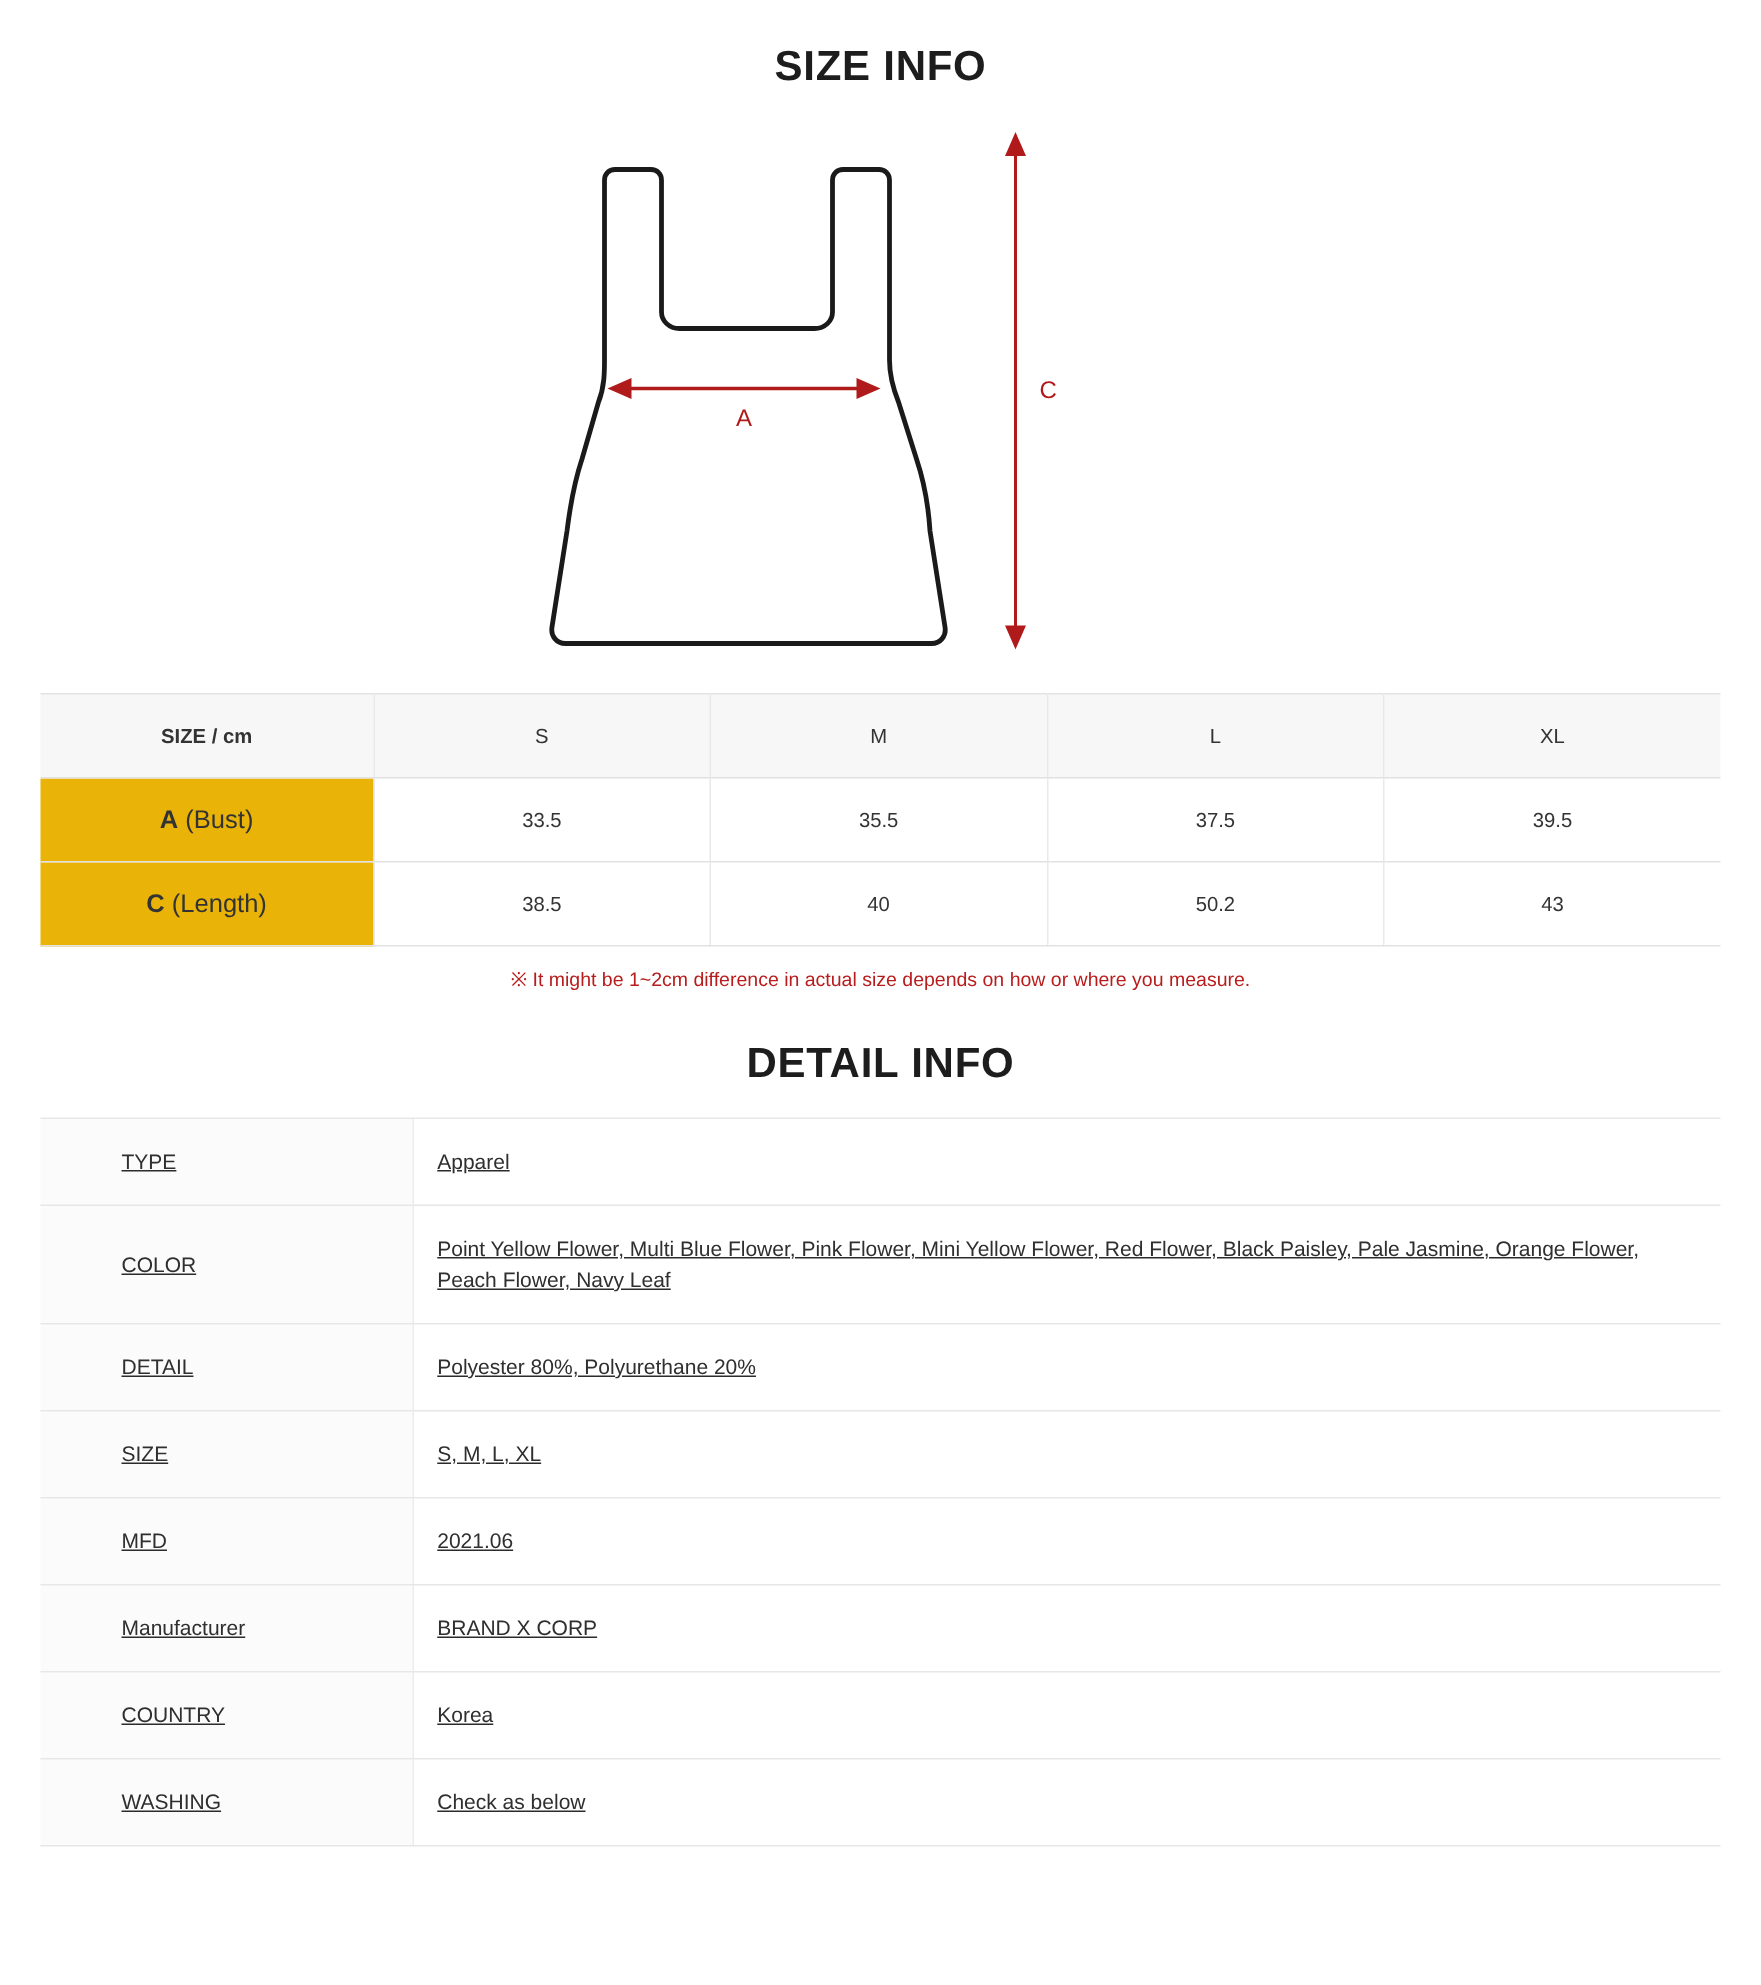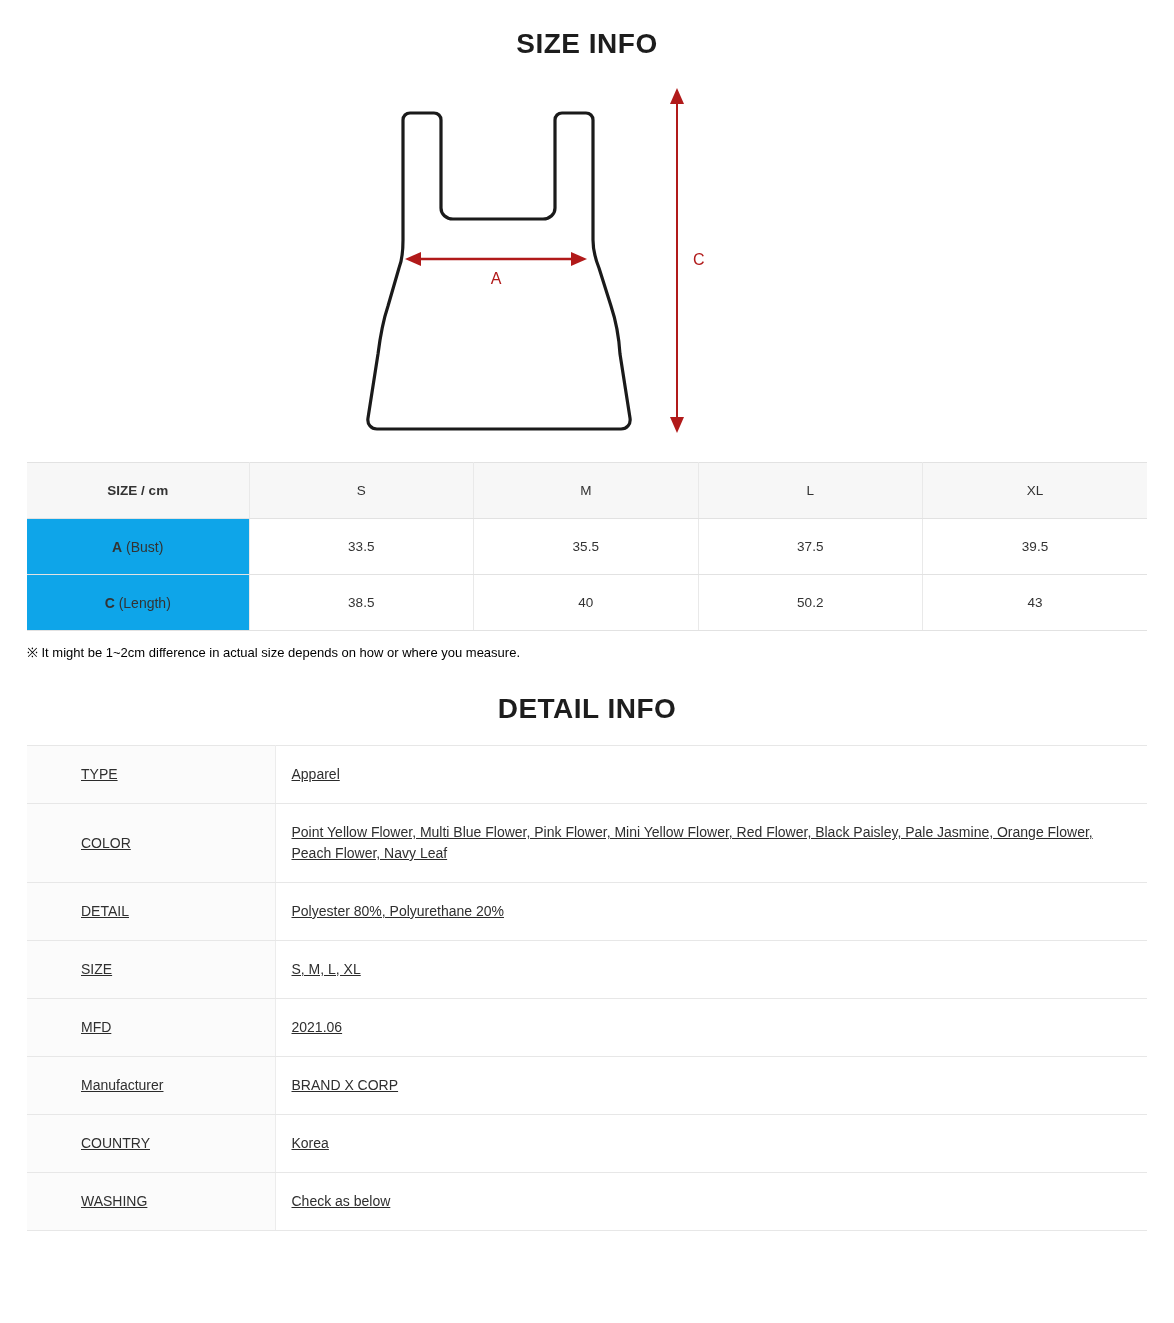--- a/index.html
+++ b/index.html
@@ -63,32 +63,32 @@
   }
   table.size-table thead th {
     background: #f7f7f7;
     font-weight: normal;
   }
   table.size-table thead th.corner {
     font-weight: bold;
     font-size: 13.5px;
   }
   table.size-table tbody td.rowlabel {
-    background: #0ea5e9;
-    font-size: 14px;
+    background: #eab308;
+    font-size: 17px;
   }
   table.size-table tbody td.rowlabel b { font-weight: bold; }
   col.c0 { width: 222px; }
 
   .note {
     width: 1120px;
     margin: 12px auto 0 auto;
-    text-align: left;
+    text-align: center;
     font-size: 13px;
-    color: #000000;
+    color: #b91c1c;
   }
 
   table.detail-table {
     width: 1120px;
     margin: 0 auto;
     border-collapse: collapse;
     table-layout: fixed;
     text-decoration: underline;
   }
   table.detail-table td {

